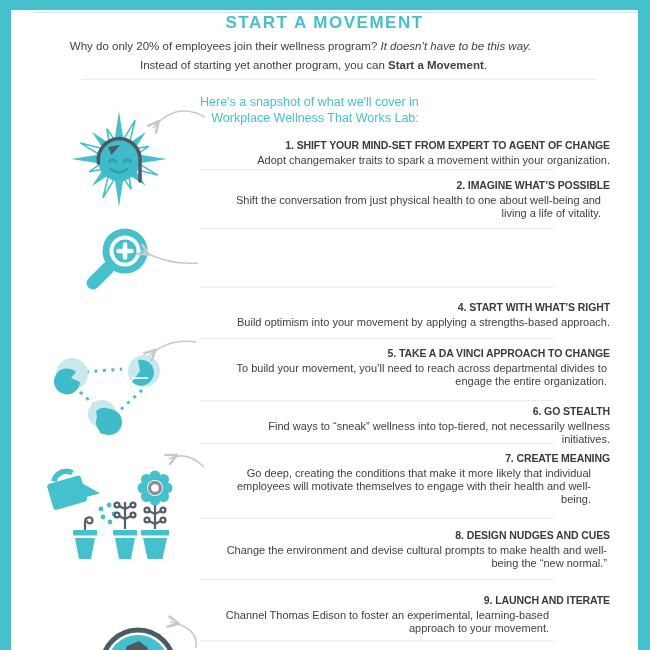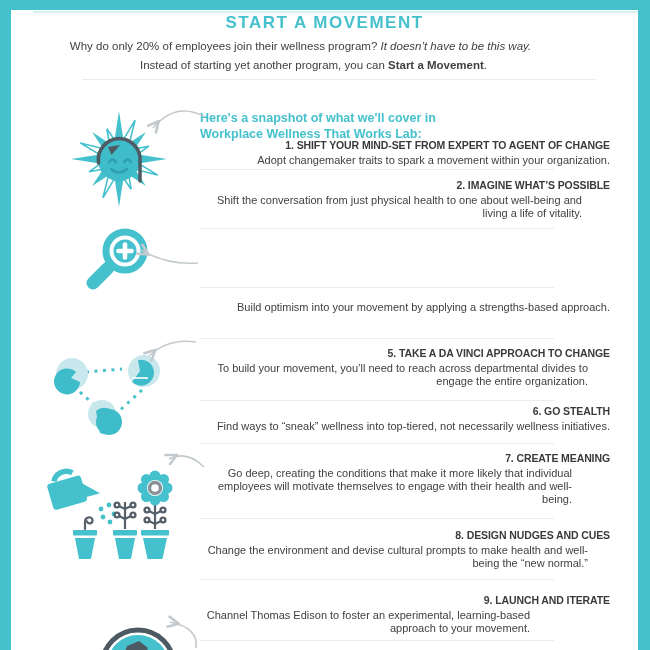--- a/index.html
+++ b/index.html
@@ -23,29 +23,29 @@
   .title{position:absolute;left:11px;top:13px;width:627px;text-align:center;
     color:var(--teal);font-weight:bold;font-size:17px;letter-spacing:1.5px;}
   .subtitle{position:absolute;left:11px;width:579px;text-align:center;
     color:var(--text-dark);font-size:11.5px;white-space:nowrap;}
   .subtitle.l1{top:40px;} .subtitle.l2{top:59px;margin-left:13px;}
   .italic{font-style:italic;} .bold{font-weight:bold;}
   .sep{position:absolute;height:1px;background:var(--separator);}
   .sep-header{left:82px;top:79px;width:514px;}
 
   
-  .intro{position:absolute;left:200px;top:110px;color:var(--teal);
-    font-weight:bold;font-size:12.5px;line-height:16px;}
+  .intro{position:absolute;left:200px;top:94px;color:var(--teal);
+    font-weight:normal;font-size:12.5px;line-height:16px;text-align:right;}
   .intro span{display:block;}
 
   
   .item{position:absolute;left:200px;width:410px;color:var(--text-dark);text-align:right;}
   .item h3{font-size:10.5px;font-weight:bold;letter-spacing:-0.1px;
     white-space:nowrap;color:#3A3A3C;margin-bottom:3px;}
-  .item p{font-size:11px;line-height:13px;}
+  .item p{font-size:11px;line-height:13px;margin-left:19px;}
   .item-sep{left:200px;width:354px;}
 
   .icon{position:absolute;}
   .arrows{position:absolute;left:0;top:0;width:650px;height:650px;pointer-events:none;}
 </style>
 </head>
 <body>
 
 <div id="page">
 
@@ -72,20 +72,21 @@
 
   <div class="item" style="top:179px">
     <h3>2. IMAGINE WHAT’S POSSIBLE</h3>
     <p style="width:382px">Shift the conversation from just physical health to one about well-being and living a life of vitality.</p>
   </div>
   <div class="sep item-sep" style="top:228px"></div>
 
   <div class="sep item-sep" style="top:287px"></div>
 
   <div class="item" style="top:301px">
+    <h3>4. START WITH WHAT’S RIGHT</h3>
     <p>Build optimism into your movement by applying a strengths-based approach.</p>
   </div>
   <div class="sep item-sep" style="top:338px"></div>
 
   <div class="item" style="top:347px">
     <h3>5. TAKE A DA VINCI APPROACH TO CHANGE</h3>
     <p style="width:388px">To build your movement, you’ll need to reach across departmental divides to engage the entire organization.</p>
   </div>
   <div class="sep item-sep" style="top:400px"></div>
 

